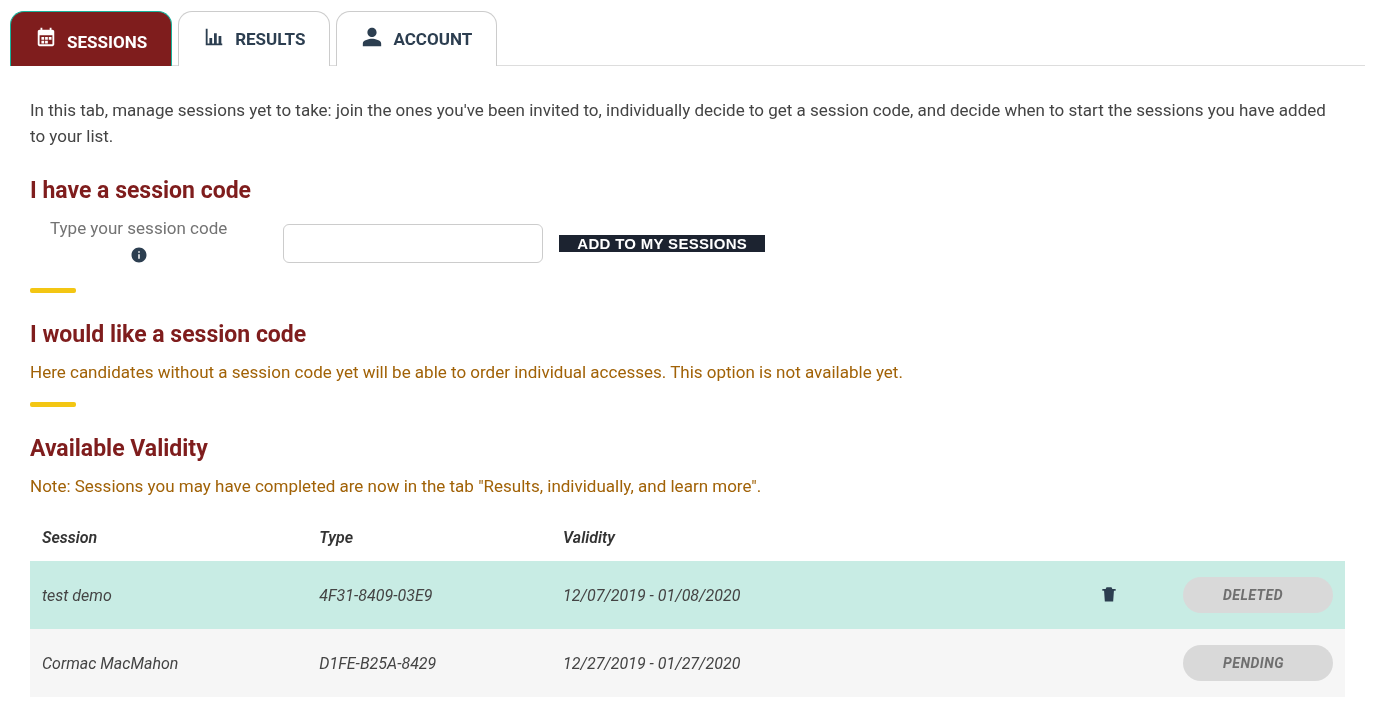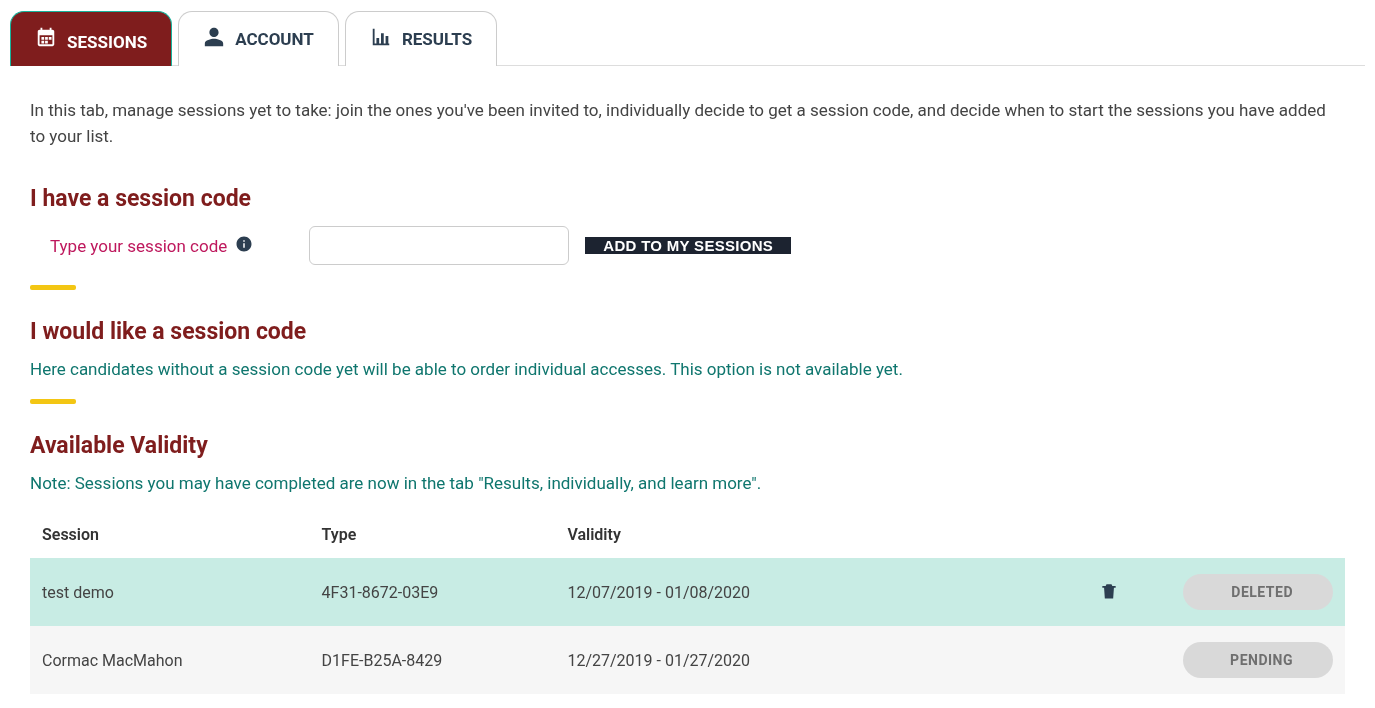--- a/index.html
+++ b/index.html
@@ -4,69 +4,69 @@
   <style>
     * { box-sizing: border-box; margin: 0; padding: 0; }
     body { font-family: -apple-system, BlinkMacSystemFont, "Segoe UI", Roboto, Arial, sans-serif; background: #fff; color: #2c3e50; padding: 10px; }
 
     .tabs { display: flex; border-bottom: 1px solid #ddd; margin-bottom: 32px; gap: 6px; }
     .tab { display: inline-flex; align-items: center; gap: 10px; padding: 14px 24px; cursor: pointer; font-weight: 700; font-size: 17px; text-transform: uppercase; border: 1px solid #ccc; border-bottom: none; border-radius: 14px 14px 0 0; background: #fff; color: #2c3e50; position: relative; top: 1px; }
     .tab.active { background: #7f1d1d; color: #fff; border-color: #17b39b; align-items: flex-end; }
     .tab .icon svg { width: 22px; height: 22px; fill: currentColor; }
 
     .content { padding: 0 20px; }
-    p.intro { color: #444; font-size: 17px; line-height: 1.5; margin-bottom: 36px; }
+    p.intro { color: #444; font-size: 17px; line-height: 1.5; margin-bottom: 28px; }
     h2 { font-size: 23px; font-weight: 700; color: #7f1d1d; margin-bottom: 14px; }
     .row-inline { display: flex; align-items: center; gap: 16px; margin-bottom: 18px; }
-    .inline-label { color: #be185d; font-size: 17px; display:flex; align-items:center; gap:8px; margin-left: 20px; }
+    .inline-label { color: #737373; font-size: 17px; display:flex; align-items:center; gap:8px; margin-left: 20px; flex-direction: column; }
     .info-icon svg { width:18px; height:18px; fill:#2c3e50; }
     input.code-input { width: 260px; padding: 10px 12px; border: 1px solid #ccc; border-radius: 6px; font-size: 15px; margin-left: 40px; }
     .btn-dark { background: #1c2330; color:#fff; border:none; padding: 0 18px; font-weight:700; font-size:15px; letter-spacing:0.3px; cursor:pointer; text-transform:uppercase; }
     .divider { width: 46px; height: 5px; background: #f3c613; border-radius: 2px; margin: 20px 0 28px; }
 
-    p.subtext { color: #0f766e; font-size: 17px; margin-bottom: 18px; }
+    p.subtext { color: #a16207; font-size: 17px; margin-bottom: 18px; }
 
-    table.sessions { width: 100%; border-collapse: collapse; margin-top: 10px; }
+    table.sessions { width: 100%; border-collapse: collapse; margin-top: 10px; font-style: italic; }
     table.sessions th { text-align: left; padding: 14px 12px; font-weight: 600; color: #333; font-size:16px; }
     table.sessions td { padding: 16px 12px; font-size: 16px; color: #444; }
     table.sessions tbody tr:nth-child(odd) { background: #c8ece4; }
     table.sessions tbody tr:nth-child(even) { background: #f6f6f6; }
 
     .trash-icon svg { width:20px; height:22px; fill:#2c3e50; cursor:pointer; }
-    .status-pill { display:inline-block; background:#d9d9d9; color:#6f6f6f; font-weight:700; font-size:14px; letter-spacing:0.5px; padding: 10px 40px; border-radius: 22px; min-width:150px; text-align:right; }
+    .status-pill { display:inline-block; background:#d9d9d9; color:#6f6f6f; font-weight:700; font-size:14px; letter-spacing:0.5px; padding: 10px 40px; border-radius: 22px; min-width:150px; text-align:left; }
     td.actions { text-align:right; white-space:nowrap; }
     td.actions .trash-icon { margin-right: 60px; vertical-align:middle; display:inline-block; }
   </style>
 </head>
 <body>
 
 <div class="tabs">
   <div class="tab active">
     <span class="icon">
       <svg viewBox="0 0 24 24">
           <path d="M19 4h-1V2h-2v2H8V2H6v2H5C3.9 4 3 4.9 3 6v14c0 1.1.9 2 2 2h14c1.1 0 2-.9 2-2V6C21 4.9 20.1 4 19 4zM19 20H5V10h14V20zM7 12h3v3H7V12zM11 12h3v3h-3V12zM15 12h3v3h-3V12zM7 16h3v3H7V16zM11 16h3v3h-3V16z"></path>
         </svg>
     </span>
     <span>SESSIONS</span>
   </div>
   <div class="tab">
     <span class="icon">
       <svg viewBox="0 0 24 24">
+          <path d="M3 3h2v18H3V3zM3 19h18v2H3V19zM7 13h3v6H7V13zM12 8h3v11h-3V8zM17 11h3v8h-3V11z"></path>
+        </svg>
+    </span>
+    <span>RESULTS</span>
+  </div>
+  <div class="tab">
+    <span class="icon">
+      <svg viewBox="0 0 24 24">
           <path d="M12 12c2.7 0 5-2.3 5-5s-2.3-5-5-5S7 4.3 7 7 9.3 12 12 12zM12 14c-3.3 0-10 1.7-10 5v3h20v-3C22 15.7 15.3 14 12 14z"></path>
         </svg>
     </span>
     <span>ACCOUNT</span>
-  </div>
-  <div class="tab">
-    <span class="icon">
-      <svg viewBox="0 0 24 24">
-          <path d="M3 3h2v18H3V3zM3 19h18v2H3V19zM7 13h3v6H7V13zM12 8h3v11h-3V8zM17 11h3v8h-3V11z"></path>
-        </svg>
-    </span>
-    <span>RESULTS</span>
   </div>
 </div>
 
 <div class="content">
 
   <p class="intro">In this tab, manage sessions yet to take: join the ones you've been invited to, individually decide to get a session code, and decide when to start the sessions you have added to your list.</p>
 
   <h2>I have a session code</h2>
   <div class="row-inline">
     <span class="inline-label">
@@ -94,21 +94,21 @@
       <tr>
         <th>Session</th>
         <th>Type</th>
         <th>Validity</th>
         <th></th>
       </tr>
     </thead>
     <tbody>
       <tr>
         <td>test demo</td>
-        <td>4F31-8672-03E9</td>
+        <td>4F31-8409-03E9</td>
         <td>12/07/2019 - 01/08/2020</td>
         <td class="actions">
           <span class="trash-icon">
             <svg viewBox="0 0 24 24">
                 <path d="M6 7h12l-1 14H7L6 7zM9 4h6l1 2h4v2H4V6h4L9 4zM9 10h2v8H9V10zM13 10h2v8h-2V10z"></path>
               </svg>
           </span>
           <span class="status-pill">DELETED</span>
         </td>
       </tr>

